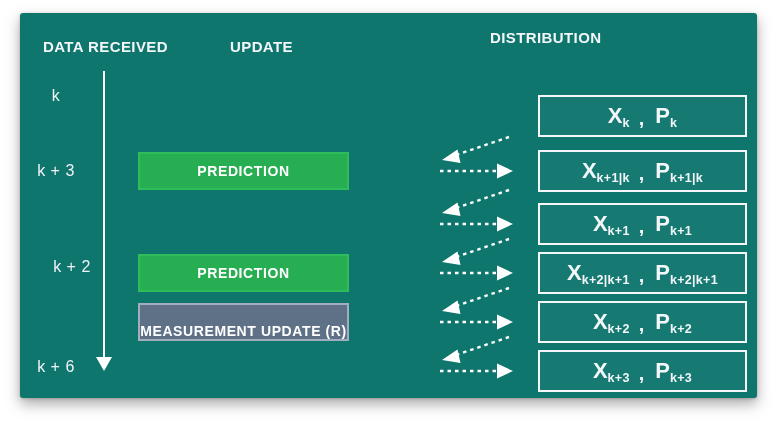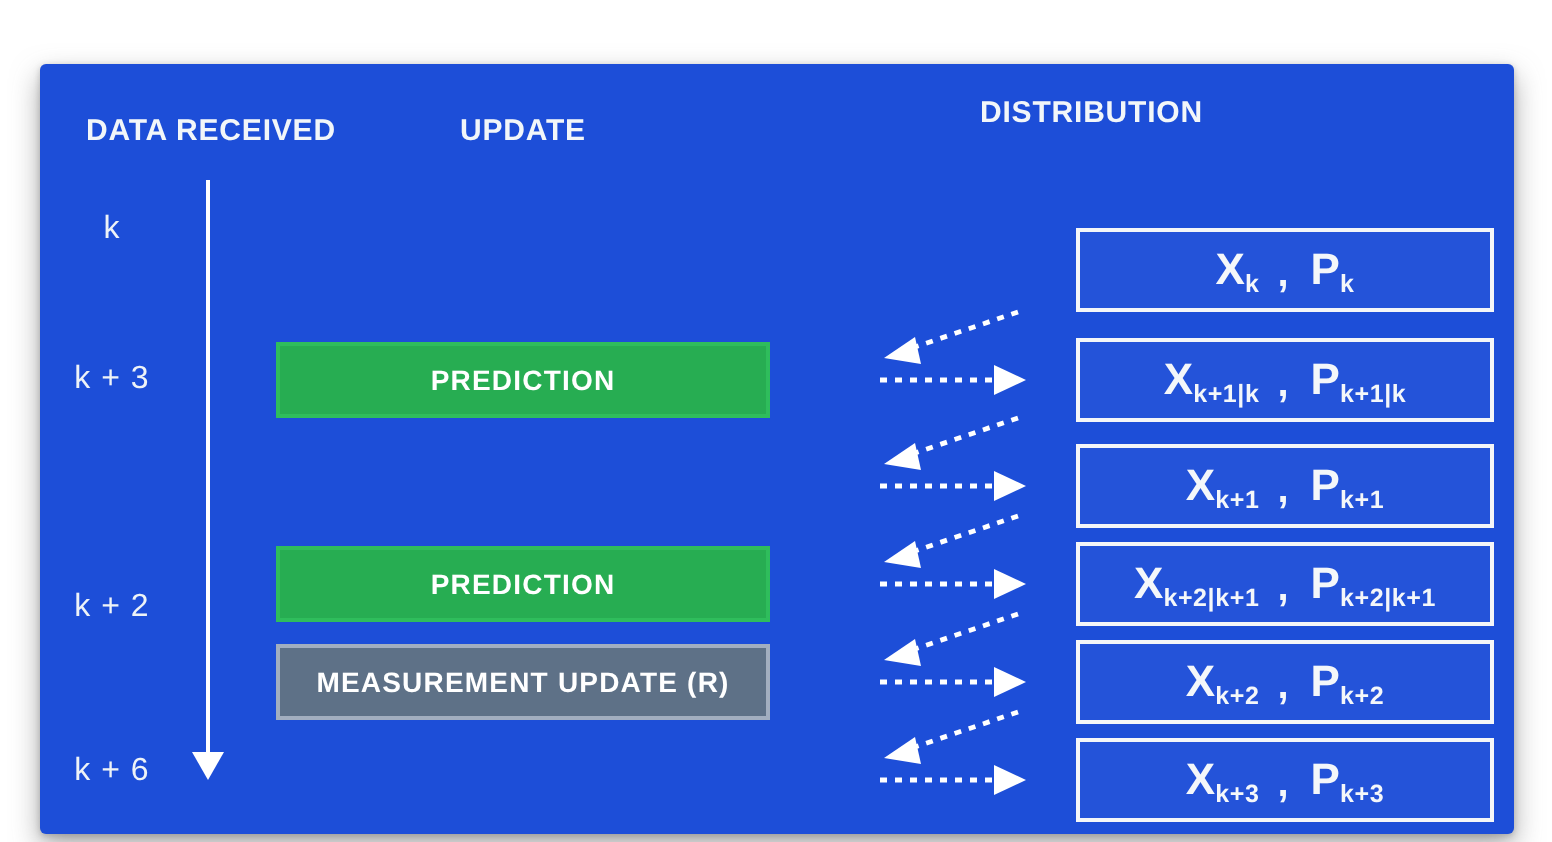--- a/index.html
+++ b/index.html
@@ -38,21 +38,21 @@
     width: 72px;
     text-align: center;
     color: #eef3f7;
     font-size: 16px;
     font-weight: 400;
     letter-spacing: 0.5px;
   }
   .action-box {
     position: absolute;
     left: 118px;
-    width: 247px;
+    width: 211px;
     height: 38px;
     border: 2px solid;
     box-sizing: border-box;
     display: flex;
     align-items: center;
     justify-content: center;
     color: #ffffff;
     font-size: 14px;
     font-weight: bold;
     letter-spacing: 0.6px;
@@ -111,31 +111,31 @@
     fill: none;
   }
   .arrows .head {
     fill: #ffffff;
     stroke: none;
   }
 </style>
 </head>
 <body>
 
-<div class="frame" style="background-color: #1d4ed8; margin-top: 19px;">
+<div class="frame" style="background-color: #0f766e;">
 
   <div class="hdr" style="left:23px; top:25px;">DATA RECEIVED</div>
   <div class="hdr" style="left:210px; top:25px;">UPDATE</div>
   <div class="hdr hdr-dist" style="left:470px; top:15px; width:270px;">
     <div>DISTRIBUTION</div>
   </div>
 
   <div class="tlabel" style="top:74px;">k</div>
   <div class="tlabel" style="top:149px;">k + 3</div>
-  <div class="tlabel" style="top:263px;">k + 2</div>
+  <div class="tlabel" style="top:245px;padding-left:16px;">k + 2</div>
   <div class="tlabel" style="top:345px;">k + 6</div>
 
   <svg class="arrows" viewBox="0 0 737 385">
 
     <g>
       <line class="solid" x1="84" y1="58" x2="84" y2="344"></line>
       <polygon class="head" points="76,344 92,344 84,358"></polygon>
     </g>
 
     <g>
@@ -183,21 +183,21 @@
       <polygon class="head" points="477,350.5 493,358 477,365.5"></polygon>
     </g>
   </svg>
 
   <div class="action-box" style="top: 139px; background-color: rgb(39, 173, 82); border-color: rgb(47, 189, 92);">
     <span>PREDICTION</span>
   </div>
   <div class="action-box" style="top: 241px; background-color: rgb(39, 173, 82); border-color: rgb(47, 189, 92);">
     <span>PREDICTION</span>
   </div>
-  <div class="action-box" style="top: 290px; background-color: rgb(94, 113, 135); border-color: rgb(162, 174, 191);">
+  <div class="action-box" style="top: 290px; background-color: rgb(94, 113, 135); border-color: rgb(162, 174, 191); align-items: flex-end;">
     <span>MEASUREMENT UPDATE (R)</span>
   </div>
 
   <div class="dist-box" style="top:82px;">
     <span class="sym">X</span>
       <span class="sub">k</span>
       <span class="comma">,</span>
       <span class="sym">P</span>
       <span class="sub">k</span>
   </div>

